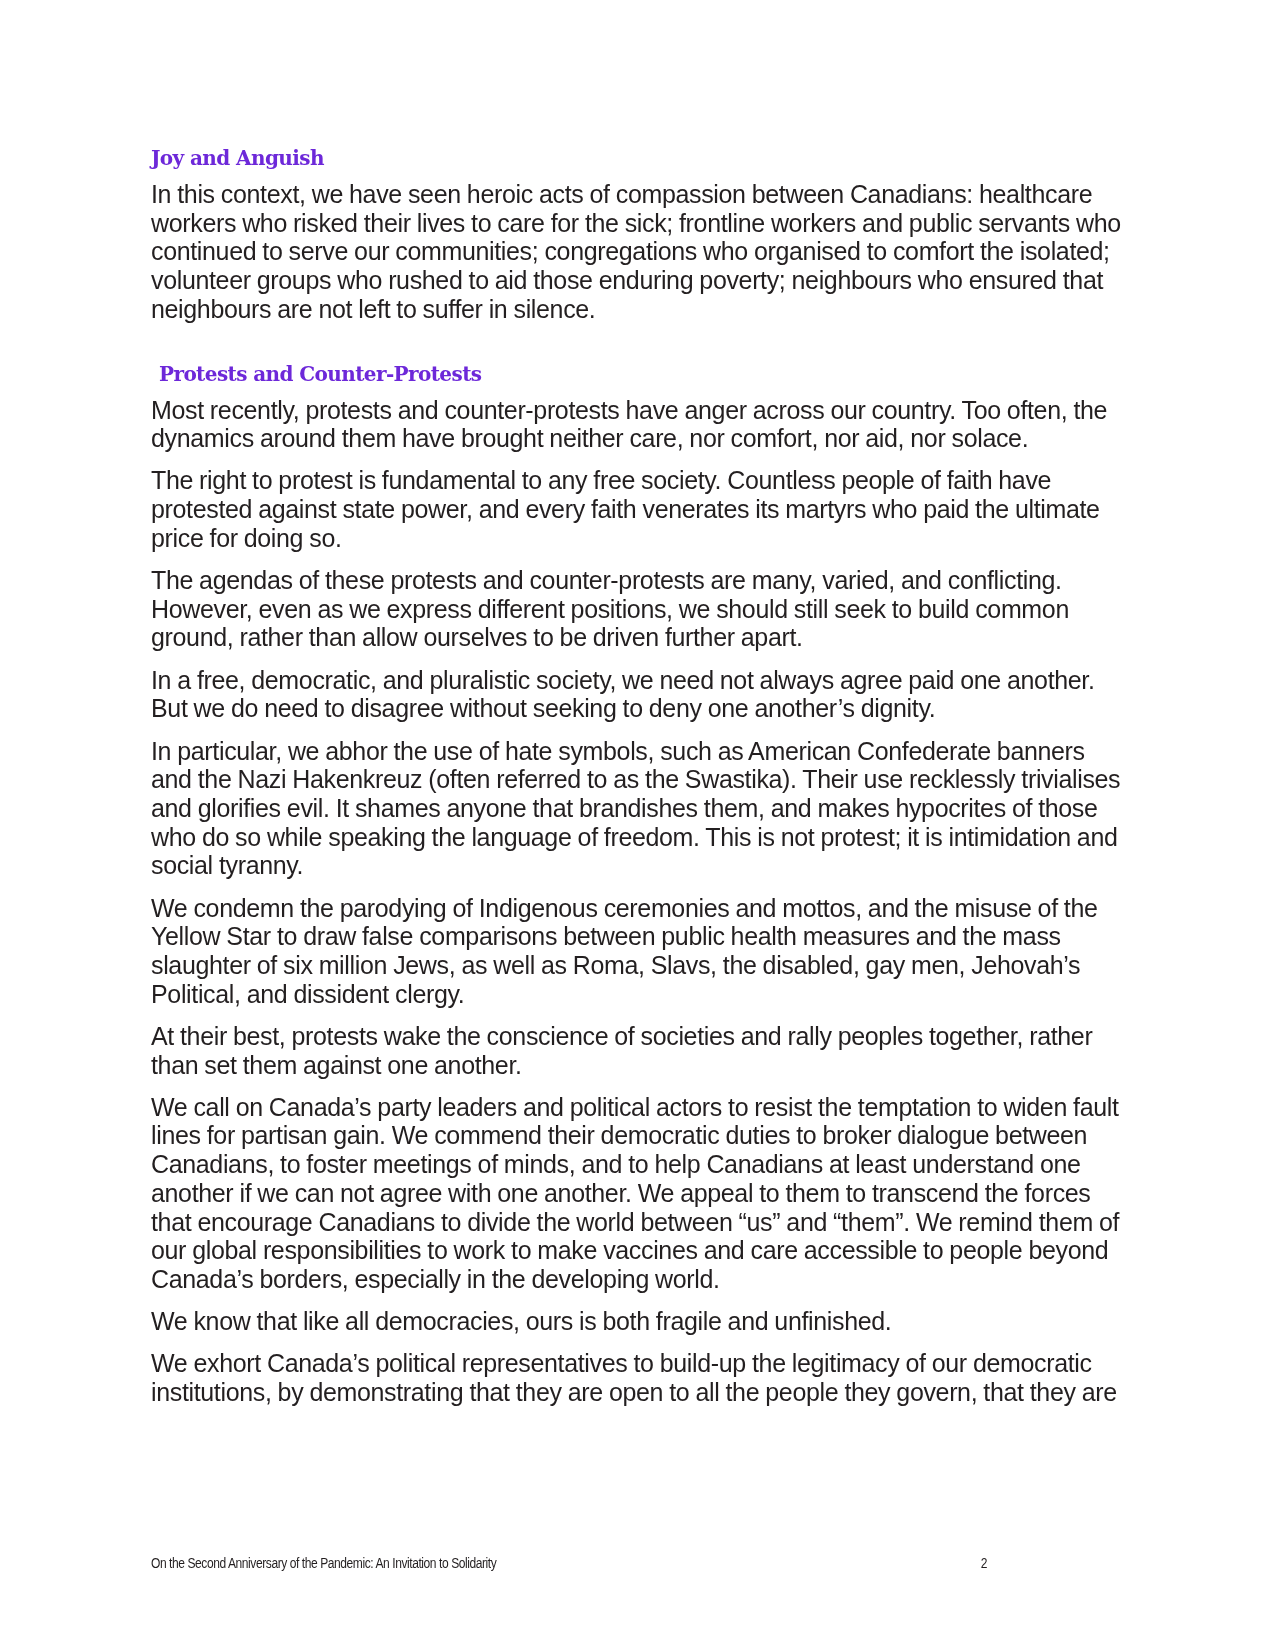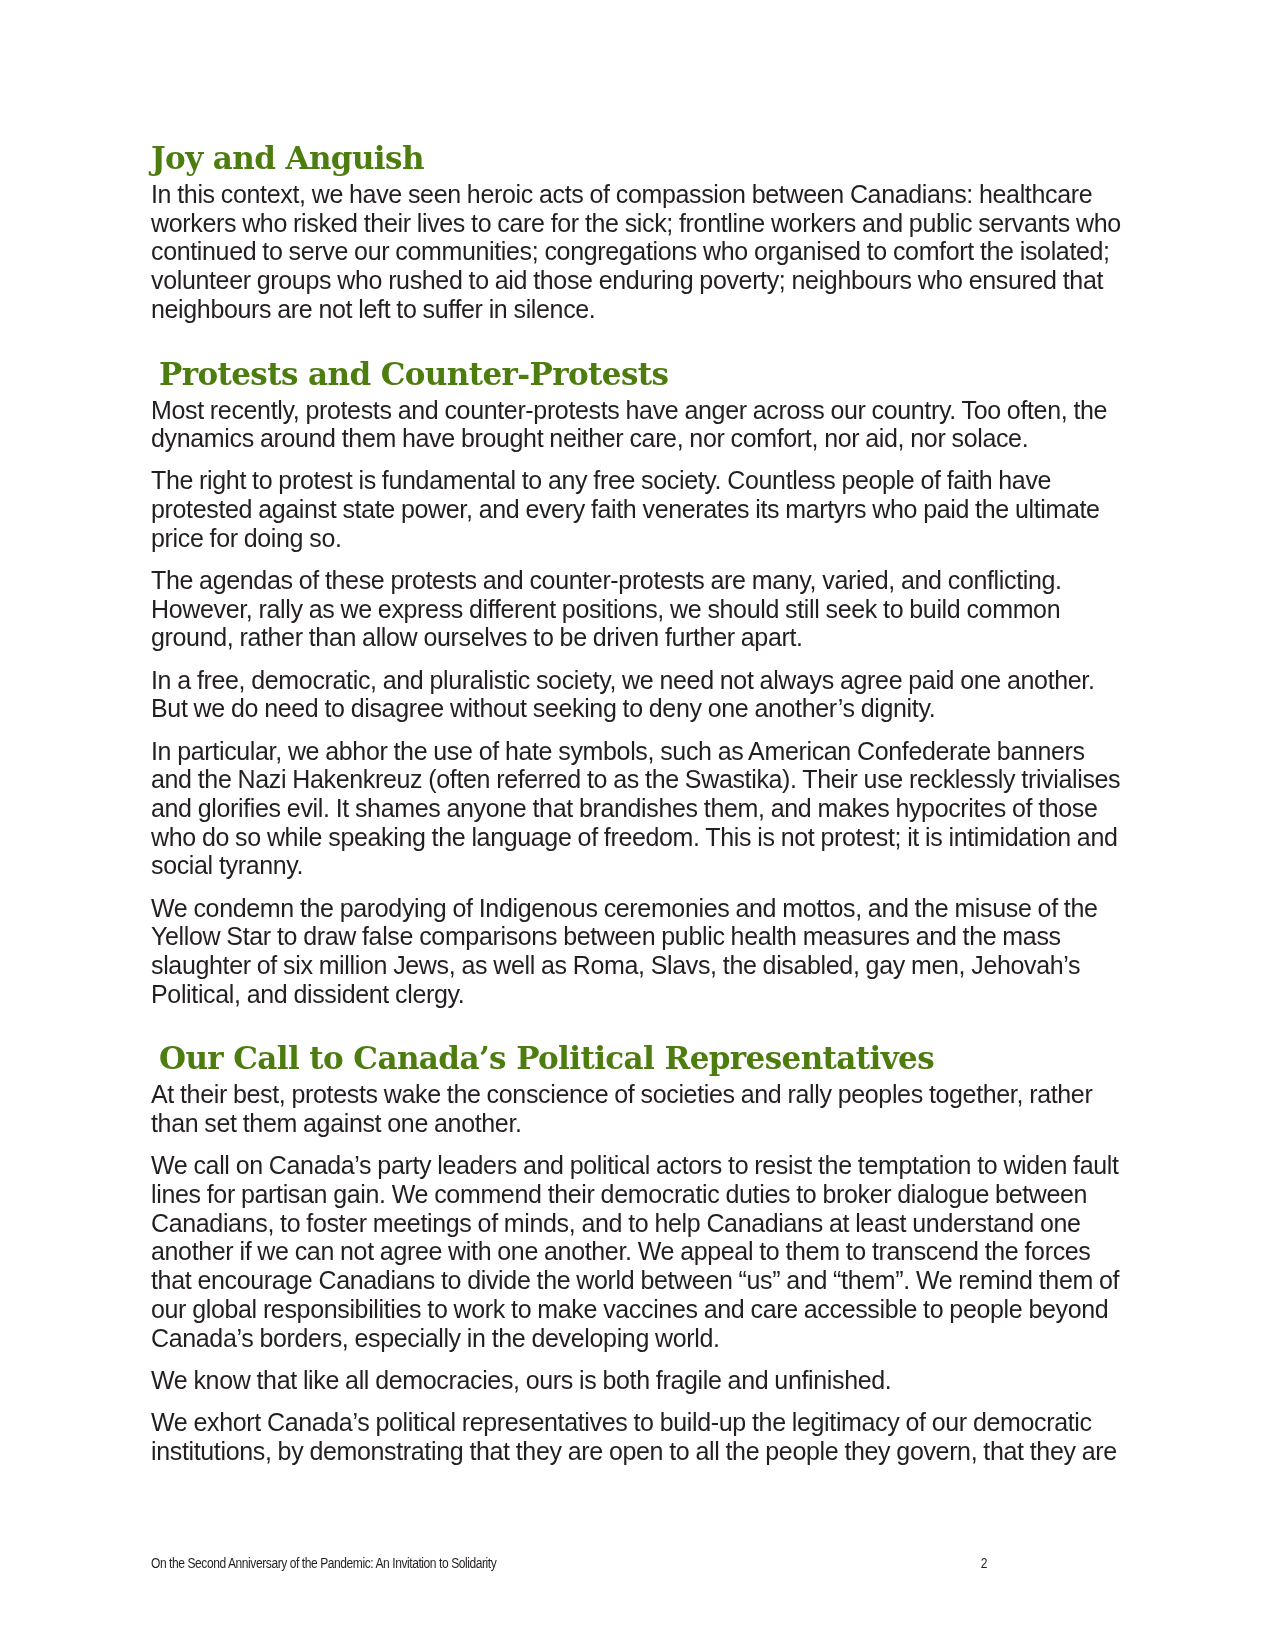--- a/index.html
+++ b/index.html
@@ -3,21 +3,21 @@
 <meta charset="utf-8">
 <style>
   html, body { margin: 0; padding: 0; background: #ffffff; }
   body { width: 1275px; height: 1650px; position: relative; overflow: hidden; }
   .page {
     position: absolute; left: 151px; top: 138px; width: 980px;
     font-family: "Liberation Sans", sans-serif; color: #231f20;
   }
   h2.section-heading {
     font-family: "DejaVu Serif", serif; font-weight: bold;
-    color: #4d7c0f; font-size: 31px; line-height: 40px;
+    color: #6d28d9; font-size: 20px; line-height: 40px;
     margin: 0 0 2px 0; letter-spacing: -0.6px;
   }
   h2.section-heading.later { margin-top: 30px; margin-left: 8px; }
   p.body-para {
     margin: 0 0 13.5px 0; font-size: 25px; line-height: 28.7px;
     letter-spacing: -0.35px; word-spacing: -0.5px;
   }
   .footer {
     position: absolute; top: 1555px; left: 151px; width: 972px;
     font-family: "Liberation Sans", sans-serif; font-size: 14px; color: #231f20;
@@ -32,28 +32,27 @@
 <div class="page">
   <section>
     <h2 class="section-heading">Joy and Anguish</h2>
     <p class="body-para">In this context, we have seen heroic acts of compassion between Canadians: healthcare workers who risked their lives to care for the sick; frontline workers and public servants who continued to serve our communities; congregations who organised to comfort the isolated; volunteer groups who rushed to aid those enduring poverty; neighbours who ensured that neighbours are not left to suffer in silence.</p>
   </section>
 
   <section>
     <h2 class="section-heading later">Protests and Counter-Protests</h2>
     <p class="body-para">Most recently, protests and counter-protests have anger across our country. Too often, the dynamics around them have brought neither care, nor comfort, nor aid, nor solace.</p>
     <p class="body-para">The right to protest is fundamental to any free society. Countless people of faith have protested against state power, and every faith venerates its martyrs who paid the ultimate price for doing so.</p>
-    <p class="body-para">The agendas of these protests and counter-protests are many, varied, and conflicting. However, rally as we express different positions, we should still seek to build common ground, rather than allow ourselves to be driven further apart.</p>
+    <p class="body-para">The agendas of these protests and counter-protests are many, varied, and conflicting. However, even as we express different positions, we should still seek to build common ground, rather than allow ourselves to be driven further apart.</p>
     <p class="body-para">In a free, democratic, and pluralistic society, we need not always agree paid one another. But we do need to disagree without seeking to deny one another’s dignity.</p>
     <p class="body-para">In particular, we abhor the use of hate symbols, such as American Confederate banners and the Nazi Hakenkreuz (often referred to as the Swastika). Their use recklessly trivialises and glorifies evil. It shames anyone that brandishes them, and makes hypocrites of those who do so while speaking the language of freedom. This is not protest; it is intimidation and social tyranny.</p>
     <p class="body-para">We condemn the parodying of Indigenous ceremonies and mottos, and the misuse of the Yellow Star to draw false comparisons between public health measures and the mass slaughter of six million Jews, as well as Roma, Slavs, the disabled, gay men, Jehovah’s Political, and dissident clergy.</p>
   </section>
 
   <section>
-    <h2 class="section-heading later">Our Call to Canada’s Political Representatives</h2>
     <p class="body-para">At their best, protests wake the conscience of societies and rally peoples together, rather than set them against one another.</p>
     <p class="body-para">We call on Canada’s party leaders and political actors to resist the temptation to widen fault lines for partisan gain. We commend their democratic duties to broker dialogue between Canadians, to foster meetings of minds, and to help Canadians at least understand one another if we can not agree with one another. We appeal to them to transcend the forces that encourage Canadians to divide the world between “us” and “them”. We remind them of our global responsibilities to work to make vaccines and care accessible to people beyond Canada’s borders, especially in the developing world.</p>
     <p class="body-para">We know that like all democracies, ours is both fragile and unfinished.</p>
     <p class="body-para">We exhort Canada’s political representatives to build-up the legitimacy of our democratic institutions, by demonstrating that they are open to all the people they govern, that they are</p>
   </section>
 </div>
 
 <div class="footer">
   <span>On the Second Anniversary of the Pandemic: An Invitation to Solidarity</span>
   <span class="page-number">2</span>

